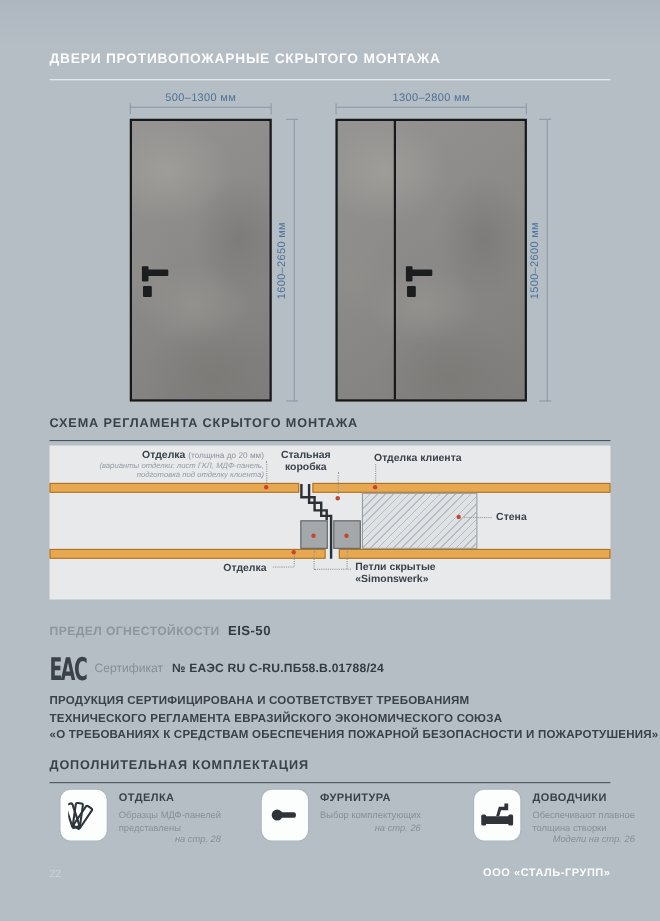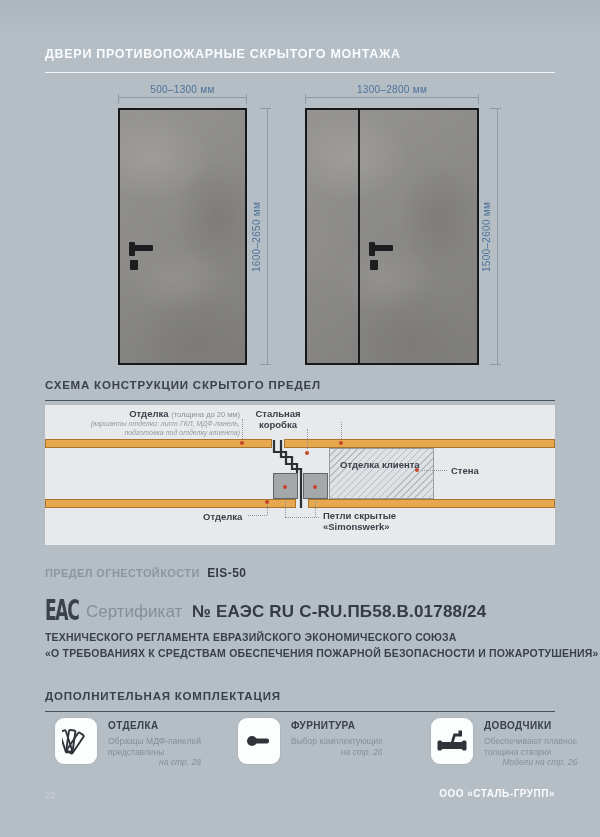--- a/index.html
+++ b/index.html
@@ -51,21 +51,21 @@
   .plab{position:absolute;color:#3a4149;font-size:9.5px;font-weight:600;line-height:11px;white-space:nowrap;}
   .plab .note{font-weight:400;font-size:7.5px;color:#8a929a;}
   .psub{position:absolute;color:#939ba3;font-size:7px;font-style:italic;line-height:8.5px;white-space:nowrap;text-align:right;}
   
   .fire{position:absolute;left:45px;top:566px;font-size:11px;letter-spacing:.4px;}
   .fire .fl{color:#8d959d;font-weight:600;}
   .fire .fv{color:#343b43;font-weight:700;font-size:12px;margin-left:4px;}
   .eac{position:absolute;left:45px;top:593px;width:32px;height:30px;color:#3a4149;
        font-family:"DejaVu Sans",sans-serif;font-weight:900;font-size:19px;letter-spacing:-1.5px;
        transform:scale(.9,1.5);transform-origin:left top;}
-  .cert{position:absolute;left:86px;top:602px;font-size:17px;}
+  .cert{position:absolute;left:86px;top:602px;font-size:11px;}
   .cert .cl{color:#868e96;font-weight:400;margin-right:5px;}
   .cert .cn{color:#343b43;font-weight:700;letter-spacing:.2px;}
   
   .comp{position:absolute;left:45px;top:630px;width:515px;color:#3a4149;
         font-size:10.5px;font-weight:700;line-height:15.5px;letter-spacing:.2px;white-space:nowrap;}
   
   .card{position:absolute;top:718px;display:flex;}
   .tile{width:42px;height:46px;background:#fcfdfd;border-radius:9px;display:flex;
         align-items:center;justify-content:center;box-shadow:0 0 0 1px rgba(0,0,0,.04);}
   .card-txt{margin-left:11px;padding-top:2px;}
@@ -111,21 +111,21 @@
     <div class="rose" style="left:62px;top:132px;"></div>
     <div class="lever" style="left:67px;top:135px;"></div>
     <div class="cyl" style="left:63px;top:150px;"></div>
   </div>
   <div class="dim-v" style="left:497px;top:108px;height:257px;">
       <i class="t"></i>
       <i class="b"></i>
     </div>
   <div class="dim-lab-v" style="left:480px;top:108px;height:257px;">1500–2600 мм</div>
 
-  <div class="sec-title" style="top:379px;">СХЕМА КОНСТРУКЦИИ СКРЫТОГО ПРЕДЕЛ</div>
+  <div class="sec-title" style="top:379px;">СХЕМА РЕГЛАМЕНТА СКРЫТОГО МОНТАЖА</div>
 
   <div class="panel">
 
     <div class="obar" style="left:0;top:34px;width:227px;"></div>
     <div class="obar" style="left:239px;top:34px;width:271px;"></div>
     <div class="obar" style="left:0;top:94px;width:251px;"></div>
     <div class="obar" style="left:263px;top:94px;width:247px;"></div>
 
     <div class="wall"></div>
 
@@ -158,41 +158,42 @@
     <div class="plab" style="left:40px;top:3px;width:155px;text-align:right;">
       <span>Отделка</span>
       <span class="note">(толщина до 20 мм)</span>
     </div>
     <div class="psub" style="left:20px;top:15px;width:175px;">(варианты отделки: лист ГКЛ, МДФ-панель,</div>
     <div class="psub" style="left:20px;top:24px;width:175px;">подготовка под отделку клиента)</div>
     <div class="plab" style="left:202px;top:3px;width:62px;text-align:center;">
       <div>Стальная</div>
       <div>коробка</div>
     </div>
-    <div class="plab" style="left:295px;top:6px;margin-top:48px;">Отделка клиента</div>
+    <div class="plab" style="left:295px;top:6px;">Отделка клиента</div>
     <div class="plab" style="left:406px;top:60px;">Стена</div>
     <div class="plab" style="left:158px;top:106px;">Отделка</div>
     <div class="plab" style="left:278px;top:105px;">
       <div>Петли скрытые</div>
       <div>«Simonswerk»</div>
     </div>
   </div>
 
   <div class="fire">
     <span class="fl">ПРЕДЕЛ ОГНЕСТОЙКОСТИ</span>
     <span class="fv">EIS-50</span>
   </div>
 
   <div class="eac">ЕАС</div>
   <div class="cert">
     <span class="cl">Сертификат</span>
     <span class="cn">№ ЕАЭС RU C-RU.ПБ58.В.01788/24</span>
   </div>
 
   <div class="comp">
+    <div>ПРОДУКЦИЯ СЕРТИФИЦИРОВАНА И СООТВЕТСТВУЕТ ТРЕБОВАНИЯМ</div>
     <div>ТЕХНИЧЕСКОГО РЕГЛАМЕНТА ЕВРАЗИЙСКОГО ЭКОНОМИЧЕСКОГО СОЮЗА</div>
     <div>«О ТРЕБОВАНИЯХ К СРЕДСТВАМ ОБЕСПЕЧЕНИЯ ПОЖАРНОЙ БЕЗОПАСНОСТИ И ПОЖАРОТУШЕНИЯ»</div>
   </div>
 
   <div class="sec-title" style="top:690px;">ДОПОЛНИТЕЛЬНАЯ КОМПЛЕКТАЦИЯ</div>
 
   <div class="card" style="left:55px;">
     <div class="tile">
       <svg width="28" height="28" viewBox="0 0 28 28">
         <g fill="none" stroke="#2f343a" stroke-width="1.9" stroke-linejoin="round">

